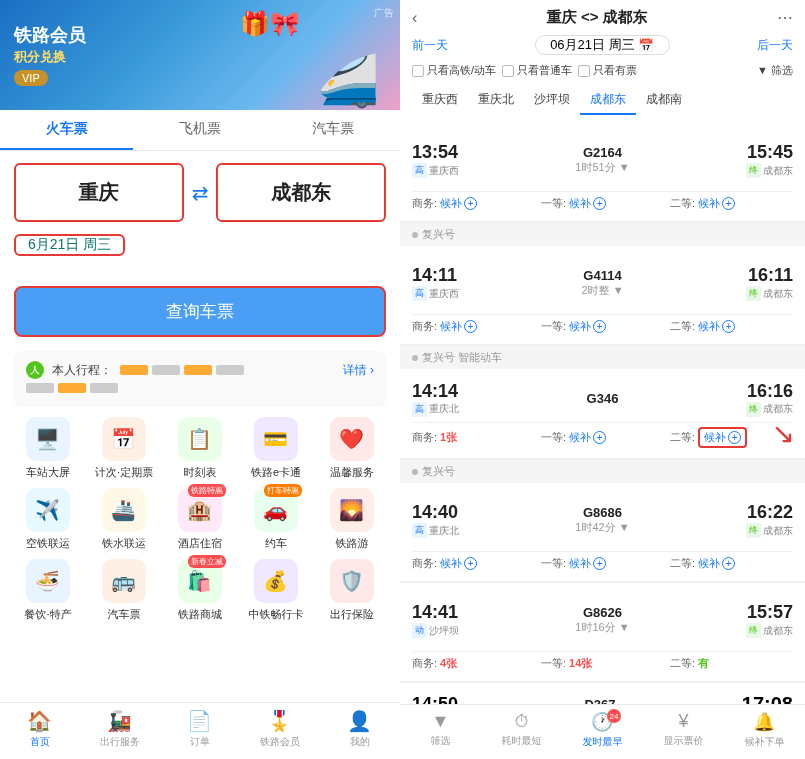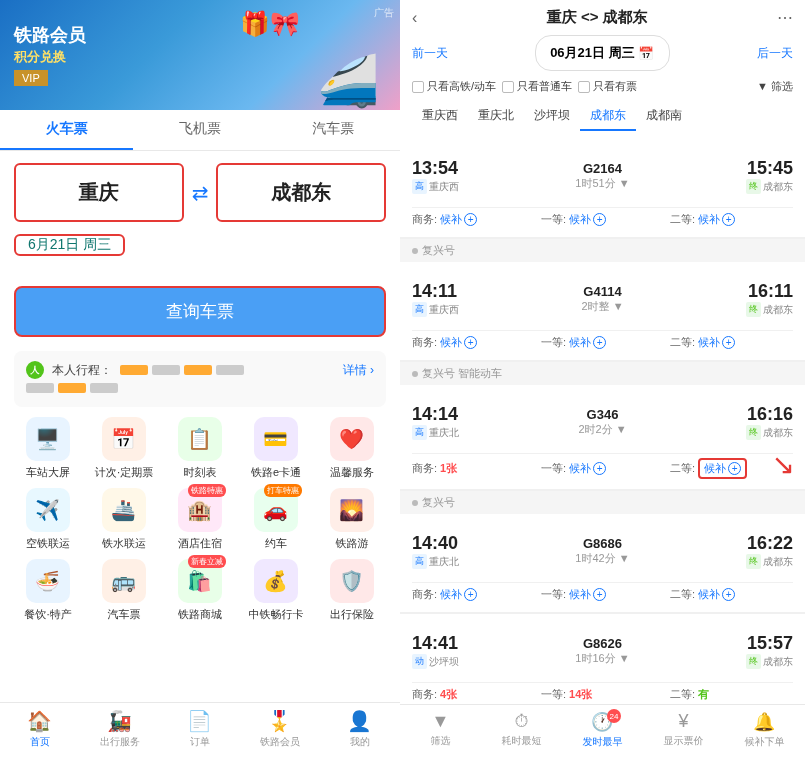--- a/index.html
+++ b/index.html
@@ -269,23 +269,23 @@
     }
     .date-nav-btn {
       color: #1677ff;
       font-size: 12px;
       cursor: pointer;
     }
     .date-center {
       background: #fff;
       border: 1px solid #ddd;
       border-radius: 16px;
-      padding: 8px 14px;
+      padding: 0 14px;
       font-size: 13px;
-      font-weight: bold;
+      font-weight: normal;
       display: flex;
       align-items: center;
       gap: 4px;
     }
 
     .filter-row {
       display: flex;
       gap: 6px;
       align-items: center;
       margin-bottom: 8px;
@@ -491,21 +491,21 @@
   </style>
 </head>
 <body>
 
 <div class="left-panel">
 
   <div class="banner">
     <div style="z-index:1">
       <div class="banner-vip-text">铁路会员</div>
       <div class="banner-vip-sub">积分兑换</div>
-      <div style="background:#c8922a;color:#fff;padding:2px 8px;border-radius:0;font-size:11px;display:inline-block;margin-top:4px;">VIP</div>
+      <div style="background:#c8922a;color:#fff;padding:2px 8px;border-radius:8px;font-size:11px;display:inline-block;margin-top:4px;">VIP</div>
     </div>
     <div class="banner-ad-label">广告</div>
     <div style="position:absolute;right:20px;bottom:0;font-size:50px;">🚄</div>
     <div style="position:absolute;right:100px;top:10px;font-size:24px;">🎁🎀</div>
   </div>
 
   <div class="tabs-row">
     <div class="tab-item active">火车票</div>
     <div class="tab-item">飞机票</div>
     <div class="tab-item">汽车票</div>
@@ -751,21 +751,20 @@
         <span>复兴号 智能动车</span>
       </div>
       <div class="train-card" style="position: relative;">
         <div class="train-main-row">
           <div>
             <div class="train-time">14:14</div>
             <div class="train-station-label"><span class="station-tag">高</span>重庆北</div>
           </div>
           <div class="train-info">
             <div class="train-no">G346</div>
-            <div class="train-duration">2时2分 ▼</div>
           </div>
           <div style="text-align: right;">
             <div class="train-time">16:16</div>
             <div class="train-station-label" style="justify-content:flex-end;"><span class="station-tag green">终</span>成都东</div>
           </div>
         </div>
         <div class="seat-row">
           <div class="seat-item">
             <span>商务:</span>
             <span class="seat-count">1张</span>

